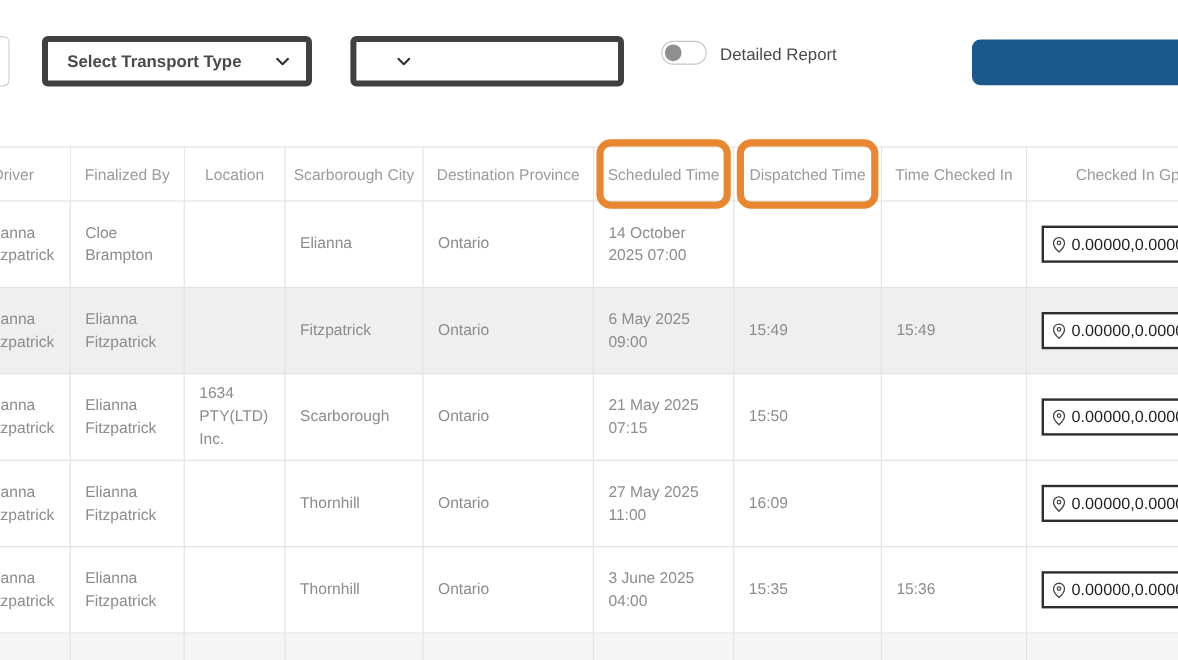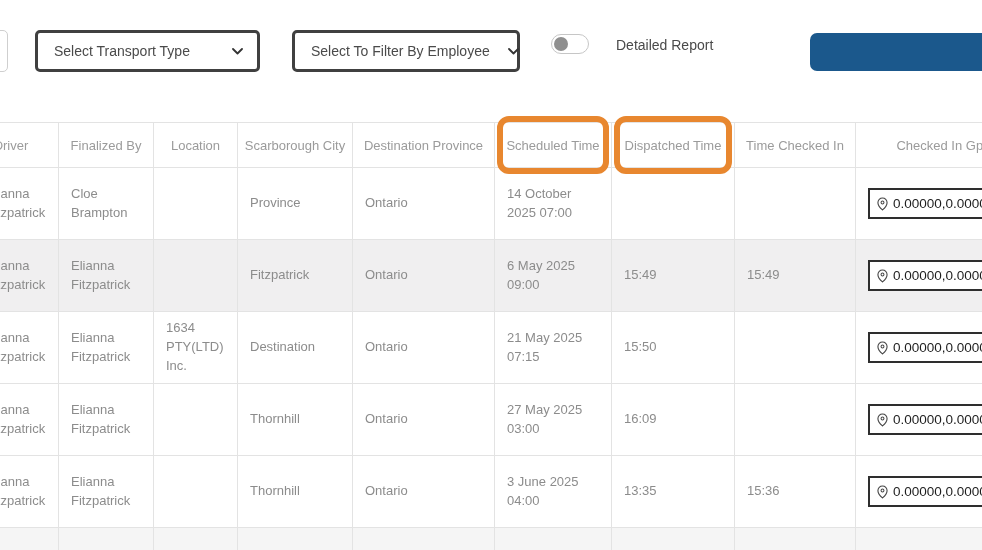--- a/index.html
+++ b/index.html
@@ -2,33 +2,33 @@
 <html><head>
 <meta charset="utf-8">
 <style>
   * { margin:0; padding:0; box-sizing:border-box; }
   html,body { width:982px; height:550px; overflow:hidden; background:#ffffff;
               font-family:"Liberation Sans","DejaVu Sans",sans-serif; }
   .viewport { position:relative; width:982px; height:550px; overflow:hidden; background:#fff; }
 
   
   .filter-bar { position:absolute; left:0; top:0; width:982px; height:100px; background:#fff; }
-  .select-box { position:absolute; top:30px; height:42px; border:3px solid #404040; border-radius:5px;
+  .select-box { position:absolute; top:30px; height:42px; border:5px solid #404040; border-radius:5px;
                 background:#fff; display:flex; align-items:center; justify-content:space-between;
-                padding:0 14px 0 16px; cursor:pointer; }
+                padding:0 14px 0 16px; cursor:pointer;font-weight:bold; }
   .select-box .sel-label { font-size:14px; color:#4a4a4a; white-space:nowrap; }
   .sel-fragment { position:absolute; left:-55px; top:30px; width:63px; height:42px;
                   border:1px solid #cfcfcf; border-radius:5px; background:#fff; }
   .chevron { margin-left:18px; flex:0 0 auto; display:block; }
 
   .toggle { position:absolute; left:551px; top:34px; width:38px; height:20px; border:1px solid #c6c6c6;
             border-radius:11px; background:#fff; cursor:pointer; }
   .toggle .knob { position:absolute; left:2px; top:2px; width:14px; height:14px; border-radius:50%;
                   background:#8f8f8f; }
-  .toggle-label { position:absolute; left:600px; top:37px; font-size:14px; color:#4a4a4a;margin-left:16px; }
+  .toggle-label { position:absolute; left:600px; top:37px; font-size:14px; color:#4a4a4a; }
 
   .action-btn { position:absolute; left:810px; top:33px; width:230px; height:38px; border:none;
                 border-radius:7px; background:#1B588C; cursor:pointer; }
 
   
   .grid-wrap { position:absolute; left:-37px; top:122px; }
   table.grid { border-collapse:collapse; table-layout:fixed; width:1067px; background:#fff; }
   .grid th, .grid td { border:1px solid #e3e3e3; vertical-align:middle; font-weight:normal; }
   .grid th { height:45px; font-size:13px; color:#9b9b9b; text-align:center; position:relative;
              background:#fff; padding:0 4px; white-space:nowrap; overflow:visible; }
@@ -56,21 +56,20 @@
     <div class="sel-fragment"></div>
 
     <div class="select-box" style="left:35px; width:225px;">
       <span class="sel-label">Select Transport Type</span>
       <svg class="chevron" width="11" height="7" viewBox="0 0 11 7">
           <polyline points="1,1 5.5,5.5 10,1" fill="none" stroke="#333" stroke-width="1.8" stroke-linecap="round" stroke-linejoin="round"></polyline>
         </svg>
     </div>
 
     <div class="select-box" style="left:292px; width:228px;">
-      <span class="sel-label">Select To Filter By Employee</span>
       <svg class="chevron" width="11" height="7" viewBox="0 0 11 7">
           <polyline points="1,1 5.5,5.5 10,1" fill="none" stroke="#333" stroke-width="1.8" stroke-linecap="round" stroke-linejoin="round"></polyline>
         </svg>
     </div>
 
     <div class="toggle">
       <div class="knob"></div>
     </div>
     <span class="toggle-label">Detailed Report</span>
 
@@ -107,21 +106,21 @@
           </th>
           <th>Time Checked In</th>
           <th>Checked In Gps</th>
         </tr>
       </thead>
       <tbody>
         <tr>
           <td class="driver-cell">Elianna Fitzpatrick</td>
           <td>Cloe Brampton</td>
           <td></td>
-          <td>Province</td>
+          <td>Elianna</td>
           <td>Ontario</td>
           <td>14 October 2025 07:00</td>
           <td></td>
           <td></td>
           <td>
             <div class="gps-box">
               <svg class="pin-svg" width="11" height="14" viewBox="0 0 12 15">
                   <path d="M6 1 C3.2 1 1 3.2 1 6 c0 3.6 5 8 5 8 s5 -4.4 5 -8 C11 3.2 8.8 1 6 1 z" fill="none" stroke="#444" stroke-width="1.2"></path>
                   <circle cx="6" cy="5.8" r="1.6" fill="none" stroke="#444" stroke-width="1.1"></circle>
                 </svg>
@@ -145,62 +144,62 @@
                   <circle cx="6" cy="5.8" r="1.6" fill="none" stroke="#444" stroke-width="1.1"></circle>
                 </svg>
               <span>0.00000,0.00000</span>
             </div>
           </td>
         </tr>
         <tr>
           <td class="driver-cell">Elianna Fitzpatrick</td>
           <td>Elianna Fitzpatrick</td>
           <td>1634 PTY(LTD) Inc.</td>
-          <td>Destination</td>
+          <td>Scarborough</td>
           <td>Ontario</td>
           <td>21 May 2025 07:15</td>
           <td>15:50</td>
           <td></td>
           <td>
             <div class="gps-box">
               <svg class="pin-svg" width="11" height="14" viewBox="0 0 12 15">
                   <path d="M6 1 C3.2 1 1 3.2 1 6 c0 3.6 5 8 5 8 s5 -4.4 5 -8 C11 3.2 8.8 1 6 1 z" fill="none" stroke="#444" stroke-width="1.2"></path>
                   <circle cx="6" cy="5.8" r="1.6" fill="none" stroke="#444" stroke-width="1.1"></circle>
                 </svg>
               <span>0.00000,0.00000</span>
             </div>
           </td>
         </tr>
         <tr>
           <td class="driver-cell">Elianna Fitzpatrick</td>
           <td>Elianna Fitzpatrick</td>
           <td></td>
           <td>Thornhill</td>
           <td>Ontario</td>
-          <td>27 May 2025 03:00</td>
+          <td>27 May 2025 11:00</td>
           <td>16:09</td>
           <td></td>
           <td>
             <div class="gps-box">
               <svg class="pin-svg" width="11" height="14" viewBox="0 0 12 15">
                   <path d="M6 1 C3.2 1 1 3.2 1 6 c0 3.6 5 8 5 8 s5 -4.4 5 -8 C11 3.2 8.8 1 6 1 z" fill="none" stroke="#444" stroke-width="1.2"></path>
                   <circle cx="6" cy="5.8" r="1.6" fill="none" stroke="#444" stroke-width="1.1"></circle>
                 </svg>
               <span>0.00000,0.00000</span>
             </div>
           </td>
         </tr>
         <tr>
           <td class="driver-cell">Elianna Fitzpatrick</td>
           <td>Elianna Fitzpatrick</td>
           <td></td>
           <td>Thornhill</td>
           <td>Ontario</td>
           <td>3 June 2025 04:00</td>
-          <td>13:35</td>
+          <td>15:35</td>
           <td>15:36</td>
           <td>
             <div class="gps-box">
               <svg class="pin-svg" width="11" height="14" viewBox="0 0 12 15">
                   <path d="M6 1 C3.2 1 1 3.2 1 6 c0 3.6 5 8 5 8 s5 -4.4 5 -8 C11 3.2 8.8 1 6 1 z" fill="none" stroke="#444" stroke-width="1.2"></path>
                   <circle cx="6" cy="5.8" r="1.6" fill="none" stroke="#444" stroke-width="1.1"></circle>
                 </svg>
               <span>0.00000,0.00000</span>
             </div>
           </td>

